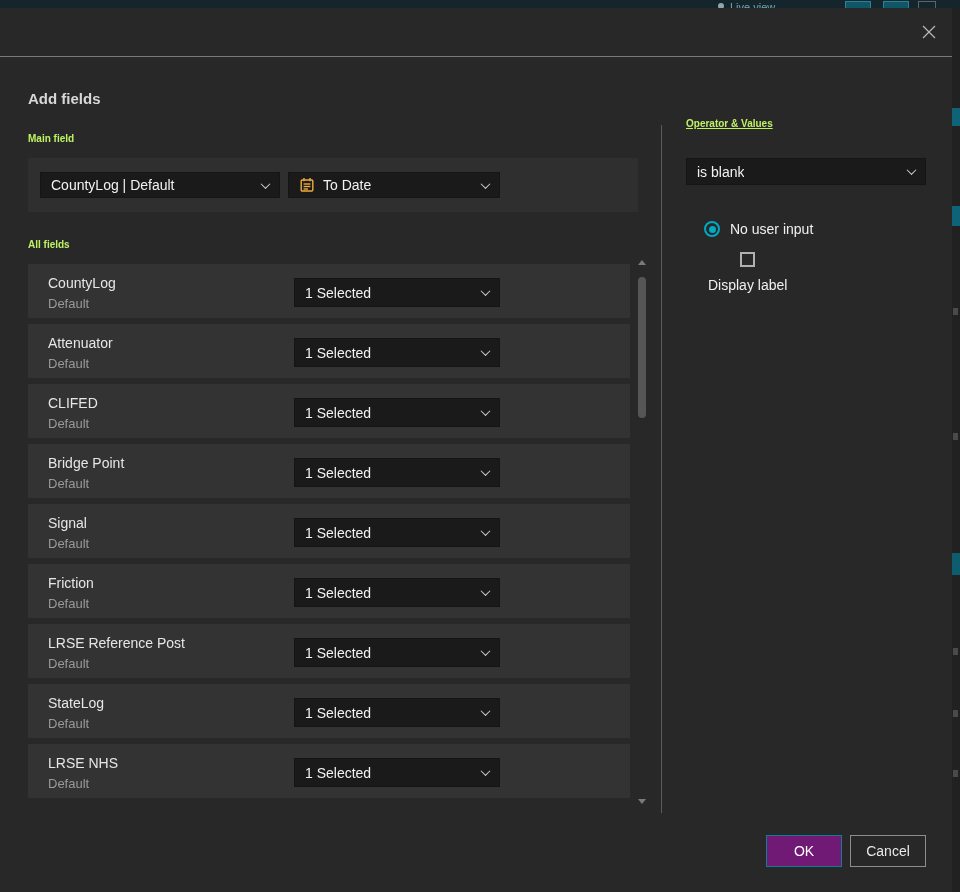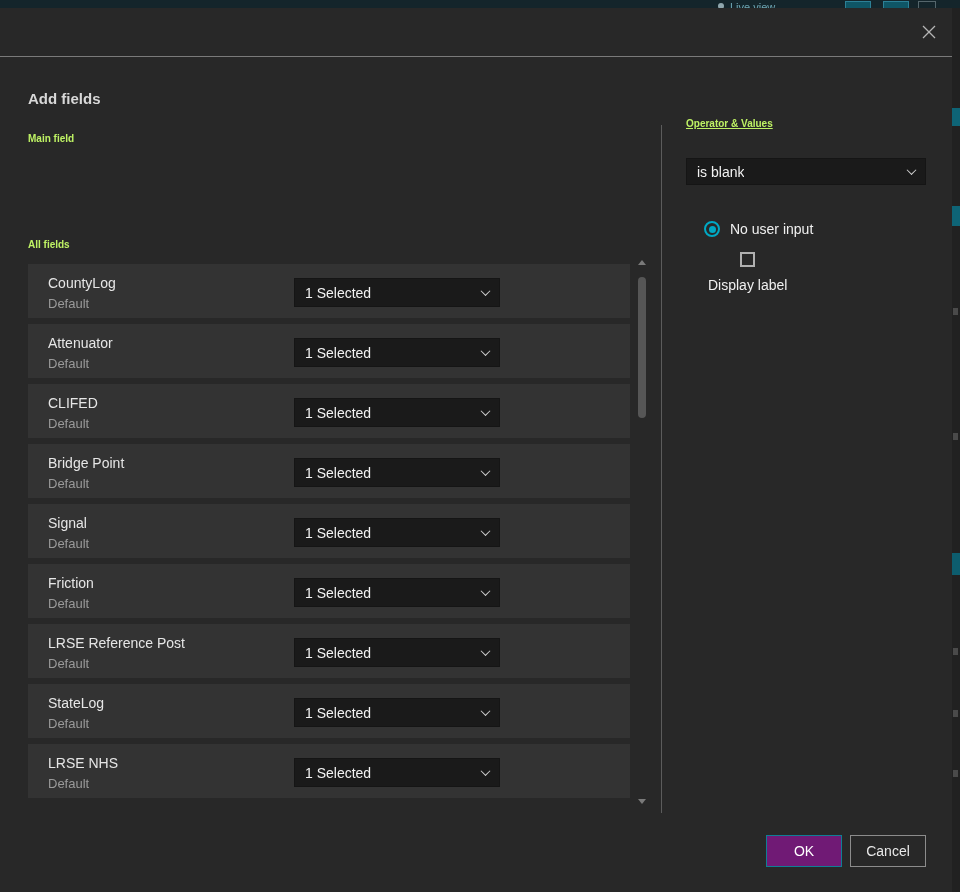--- a/index.html
+++ b/index.html
@@ -163,20 +163,42 @@
         <line x1="15" y1="3" x2="3" y2="15" stroke="#b5b5b5" stroke-width="1.2"></line>
       </svg>
     </div>
   </div>
   <div class="title-divider"></div>
 
   <div class="h-addfields">Add fields</div>
 
   <div class="sec-label lbl-mainfield">Main field</div>
 
+  <div class="main-panel">
+    <div class="dd dd-mainfield">
+      <span class="dd-text">CountyLog | Default</span>
+      <span class="chev"></span>
+    </div>
+    <div class="dd dd-todate">
+      <span class="dd-left">
+        <svg width="16" height="16" viewBox="0 0 16 16">
+          <g fill="none" stroke="#edab3f" stroke-width="1.4">
+            <rect x="2.2" y="3" width="11.6" height="11" rx="1"></rect>
+            <line x1="5" y1="1" x2="5" y2="4.2"></line>
+            <line x1="11" y1="1" x2="11" y2="4.2"></line>
+            <line x1="4.6" y1="7" x2="11.4" y2="7"></line>
+            <line x1="4.6" y1="9.5" x2="11.4" y2="9.5"></line>
+            <line x1="4.6" y1="12" x2="9" y2="12"></line>
+          </g>
+        </svg>
+        <span class="dd-text">To Date</span>
+      </span>
+      <span class="chev"></span>
+    </div>
+  </div>
 
   <div class="sec-label lbl-allfields">All fields</div>
 
   <div class="fields-list">
       <div class="field-row">
         <div class="f-name">CountyLog</div>
         <div class="f-sub">Default</div>
         <div class="dd row-dd">
           <span class="dd-text">1 Selected</span>
           <span class="chev"></span>

